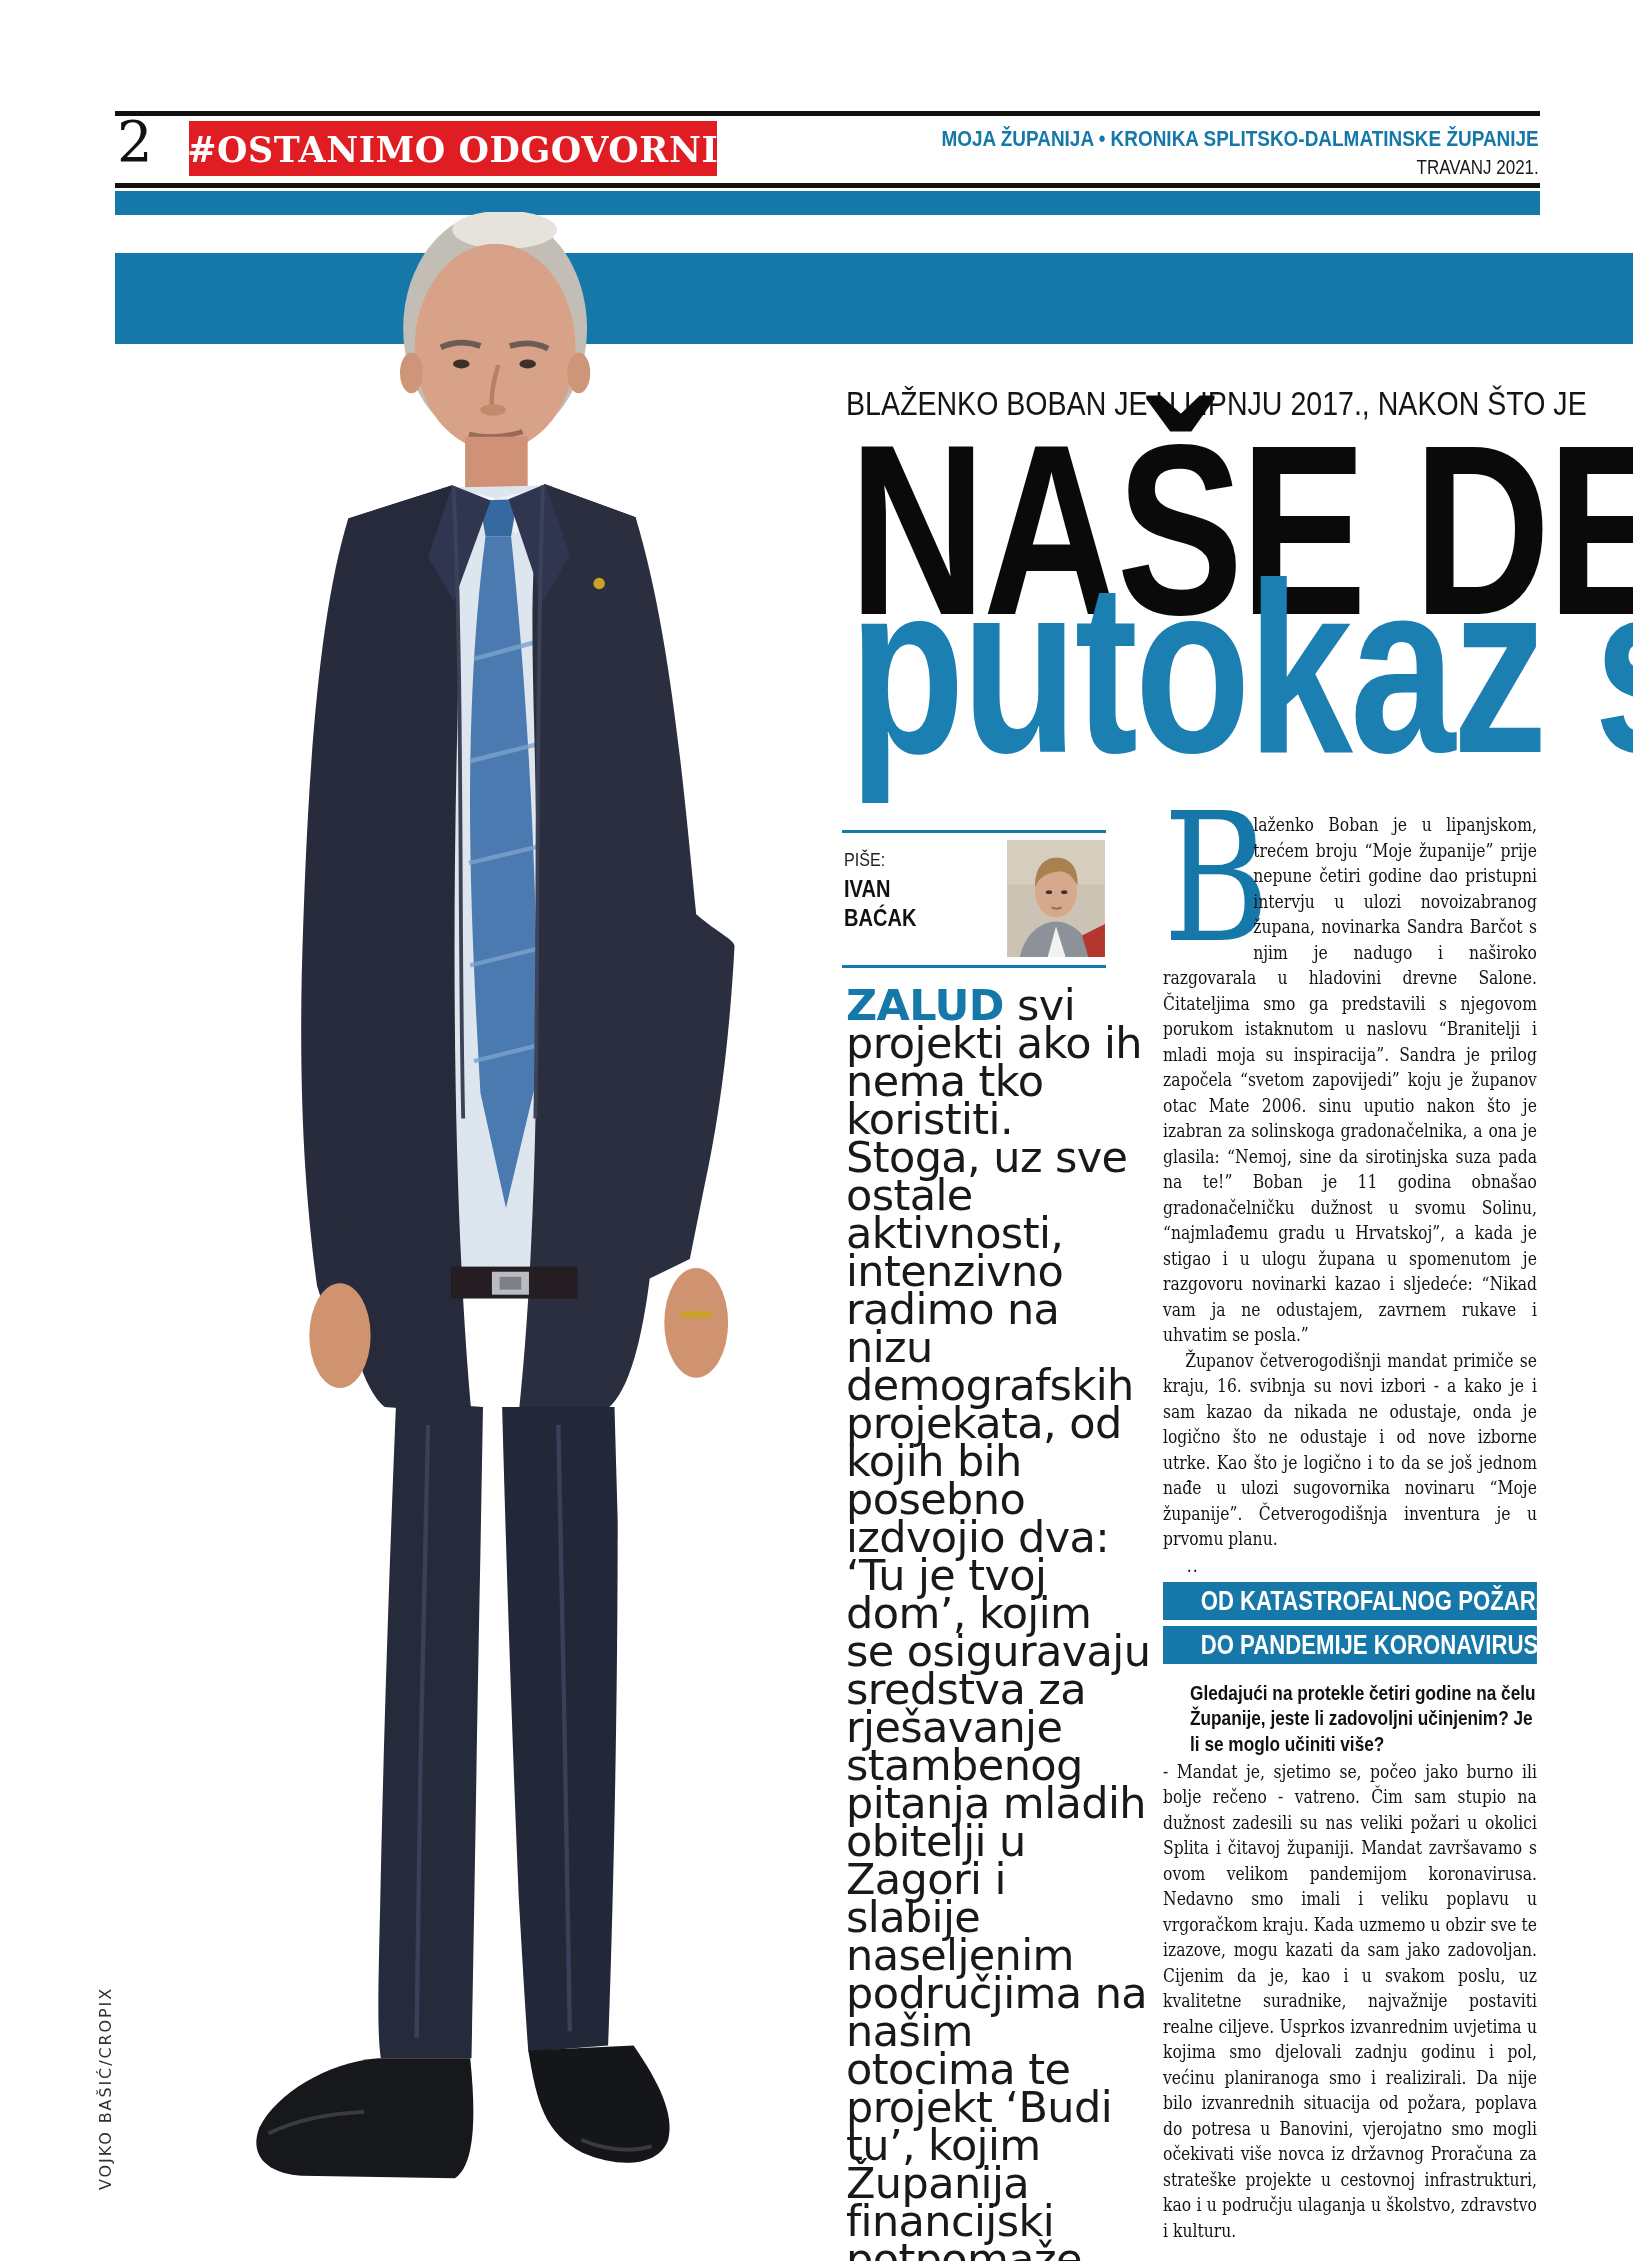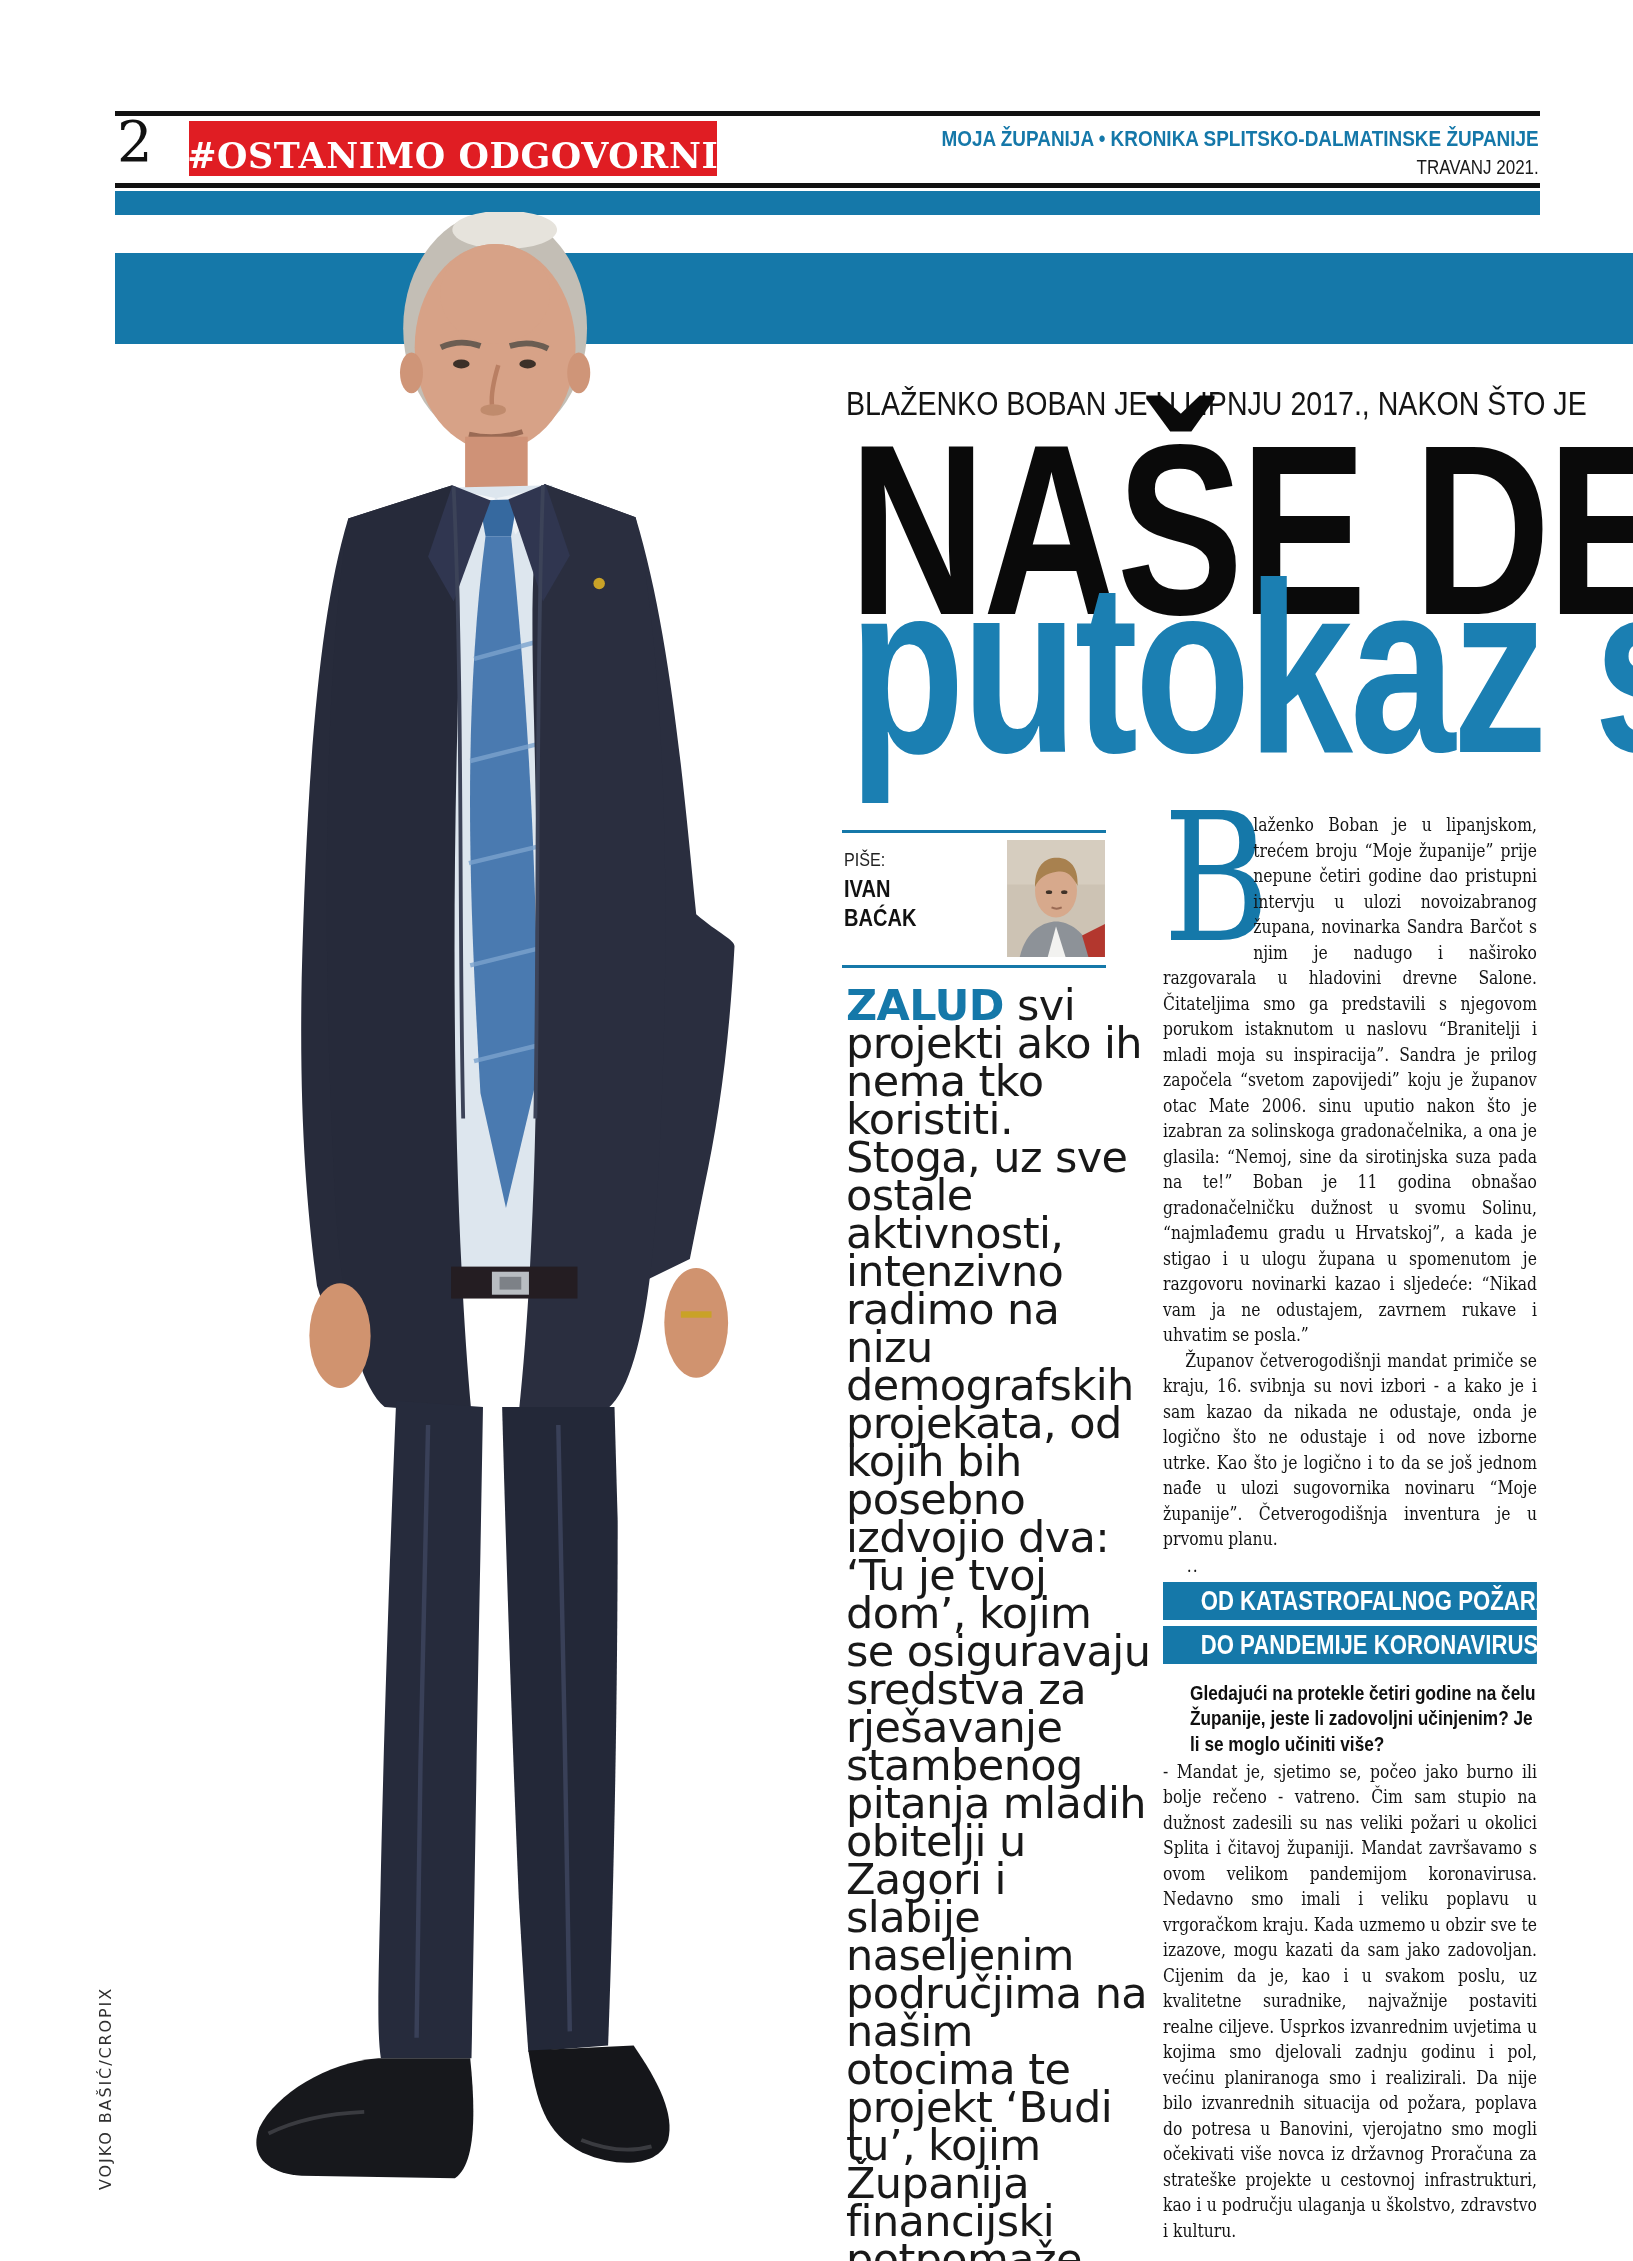--- a/index.html
+++ b/index.html
@@ -4,21 +4,21 @@
 <style>
   html,body{margin:0;padding:0;background:#888;}
   .page{position:relative;width:1633px;height:2261px;background:#ffffff;overflow:hidden;
         font-family:"Liberation Sans",sans-serif;}
 
   
   .rule{position:absolute;left:115px;width:1425px;height:5.1px;background:#111;}
   .page-num{position:absolute;left:117px;top:114px;font-family:"DejaVu Serif",serif;
             font-size:56px;font-weight:400;color:#111;line-height:1;}
   .banner{position:absolute;left:189px;top:121px;width:528px;height:55px;background:#e01d23;
-          display:flex;align-items:flex-end;justify-content:center;}
+          display:flex;align-items:center;justify-content:center;}
   .banner span{font-family:"DejaVu Serif",serif;font-weight:700;font-size:36px;color:#fff;
                letter-spacing:0.6px;transform:scaleX(.97);white-space:nowrap;}
   .masthead{position:absolute;right:94px;top:126px;color:#1578a9;font-weight:700;font-size:22.3px;
             transform:scaleX(.85);transform-origin:100% 0;white-space:nowrap;}
   .issue-date{position:absolute;right:94px;top:156px;color:#1a1a1a;font-size:20px;
             transform:scaleX(.85);transform-origin:100% 0;white-space:nowrap;}
   .strip-thin{position:absolute;left:115px;top:191px;width:1425px;height:23.6px;background:#1578a9;}
   .band-big{position:absolute;left:115px;top:253px;width:1518px;height:91px;background:#1578a9;}
 
   

